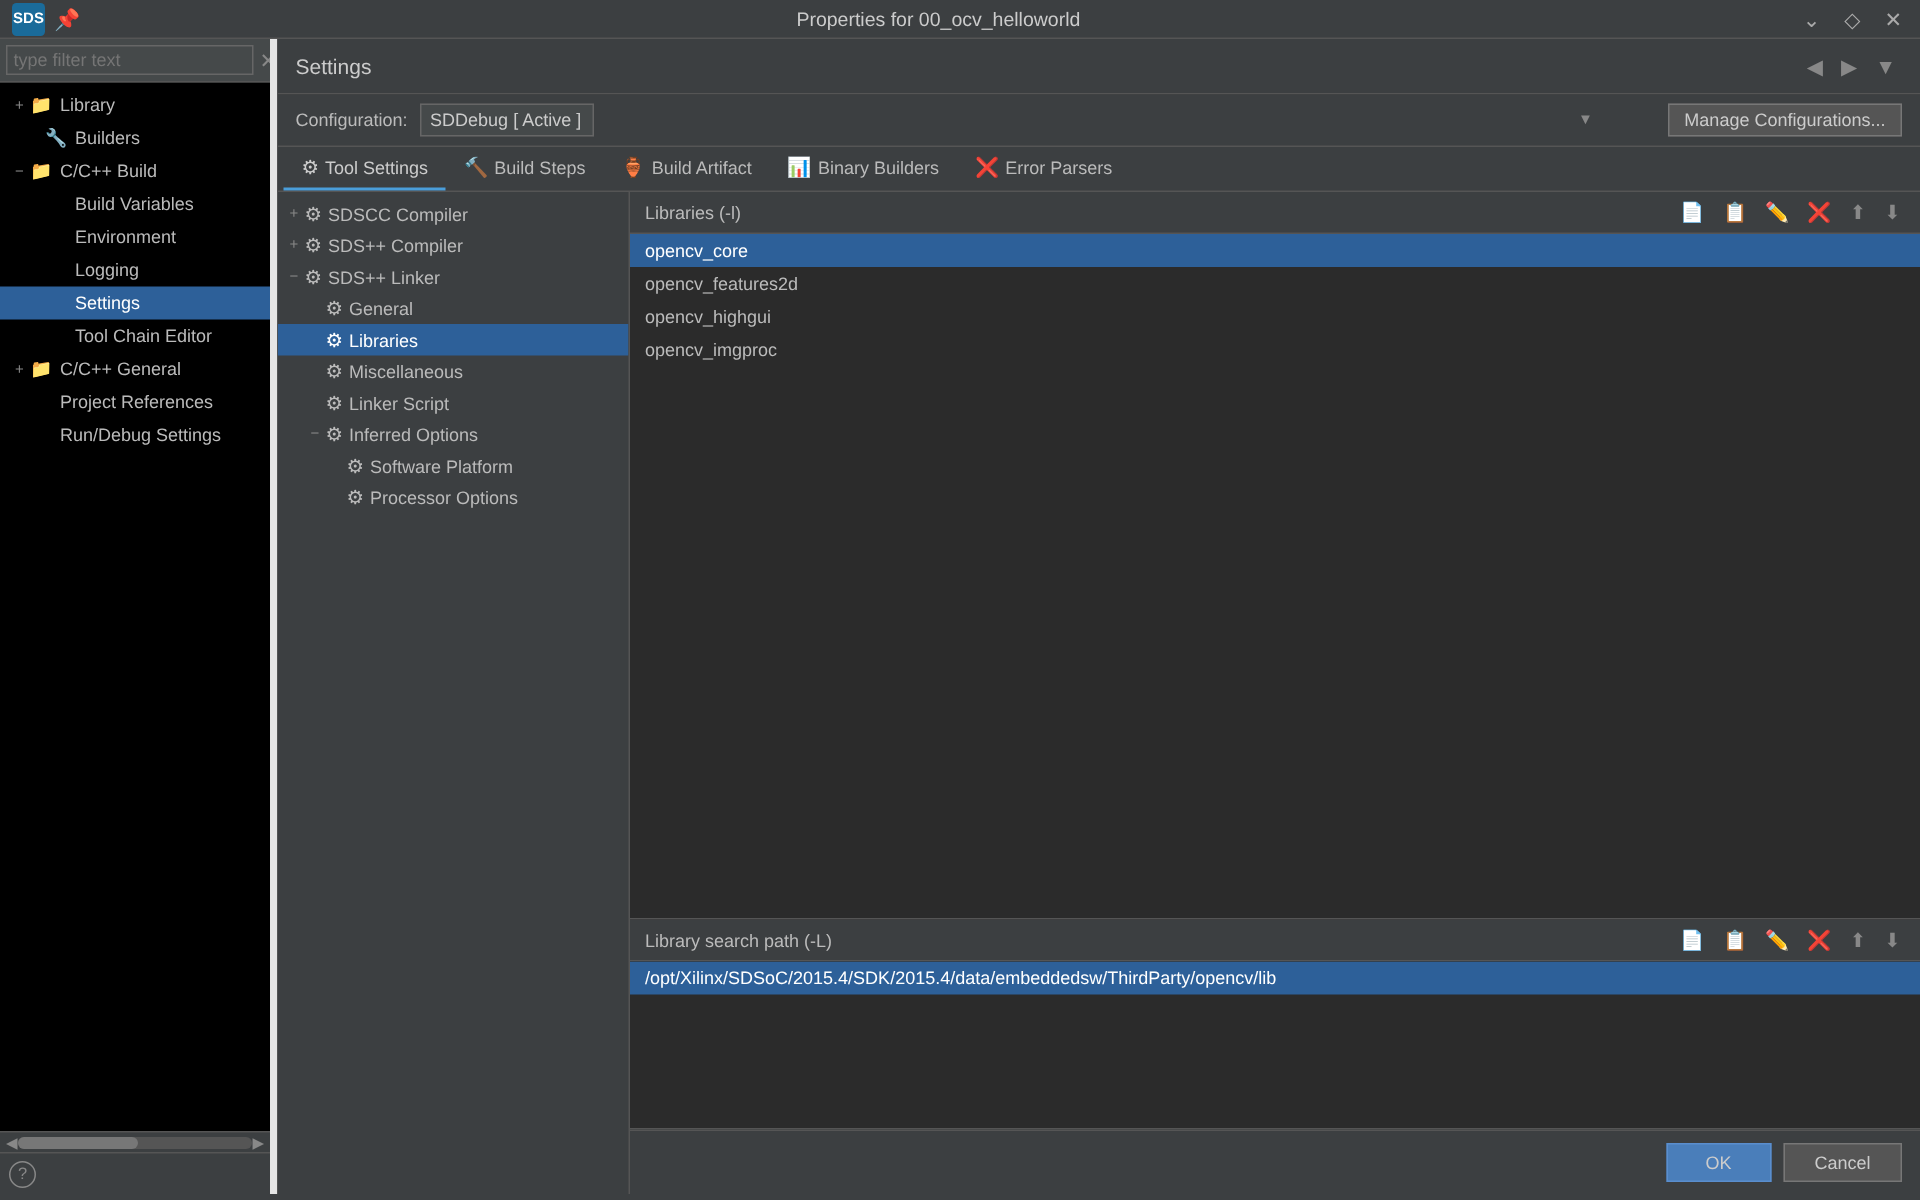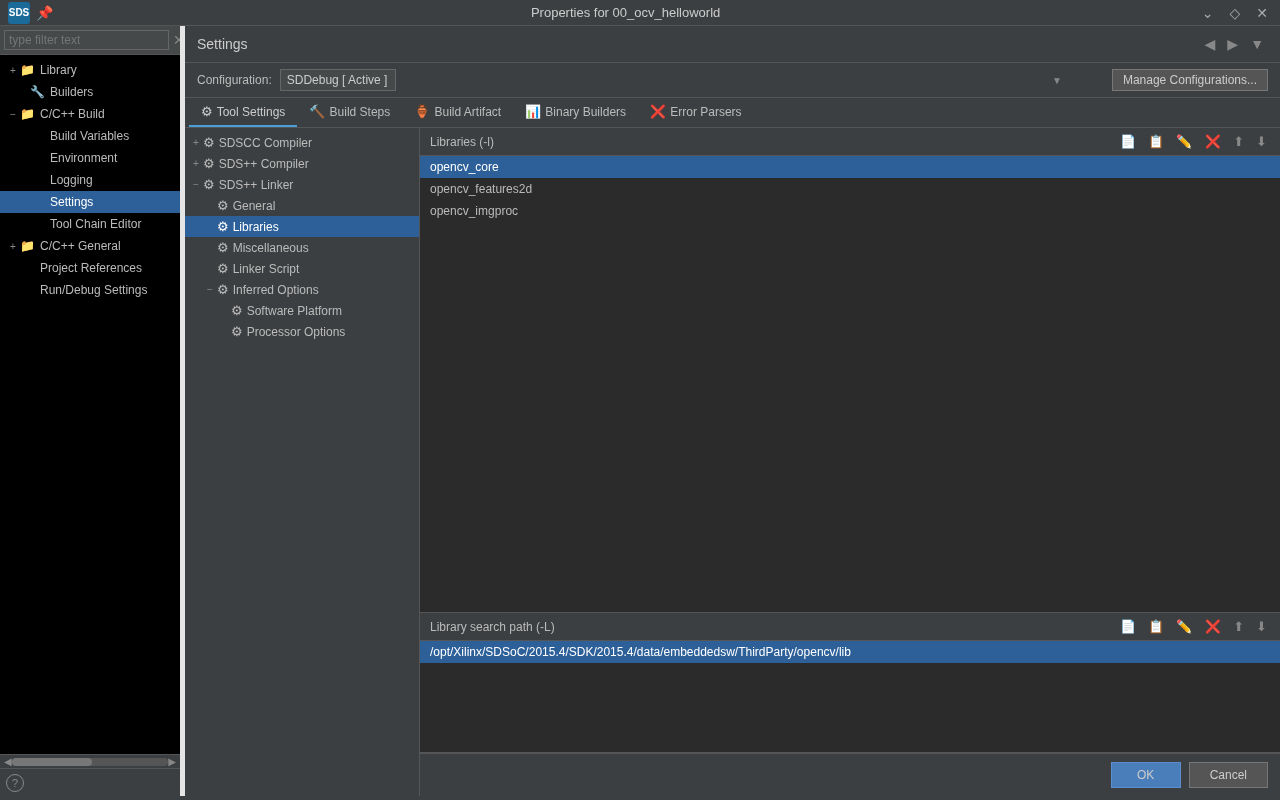--- a/index.html
+++ b/index.html
@@ -541,20 +541,23 @@
             </div>
           </div>
           <div class="lib-list">
             <div class="lib-item selected">
               <span>opencv_core</span>
             </div>
             <div class="lib-item">
               <span>opencv_features2d</span>
             </div>
             <div class="lib-item">
+              <span>opencv_highgui</span>
+            </div>
+            <div class="lib-item">
               <span>opencv_imgproc</span>
             </div>
           </div>
         </div>
 
         <div class="lib-section" style="flex: 0 0 140px;">
           <div class="lib-header">
             <span class="lib-title">Library search path (-L)</span>
             <div class="lib-actions">
               <span class="lib-action-btn">📄</span>

